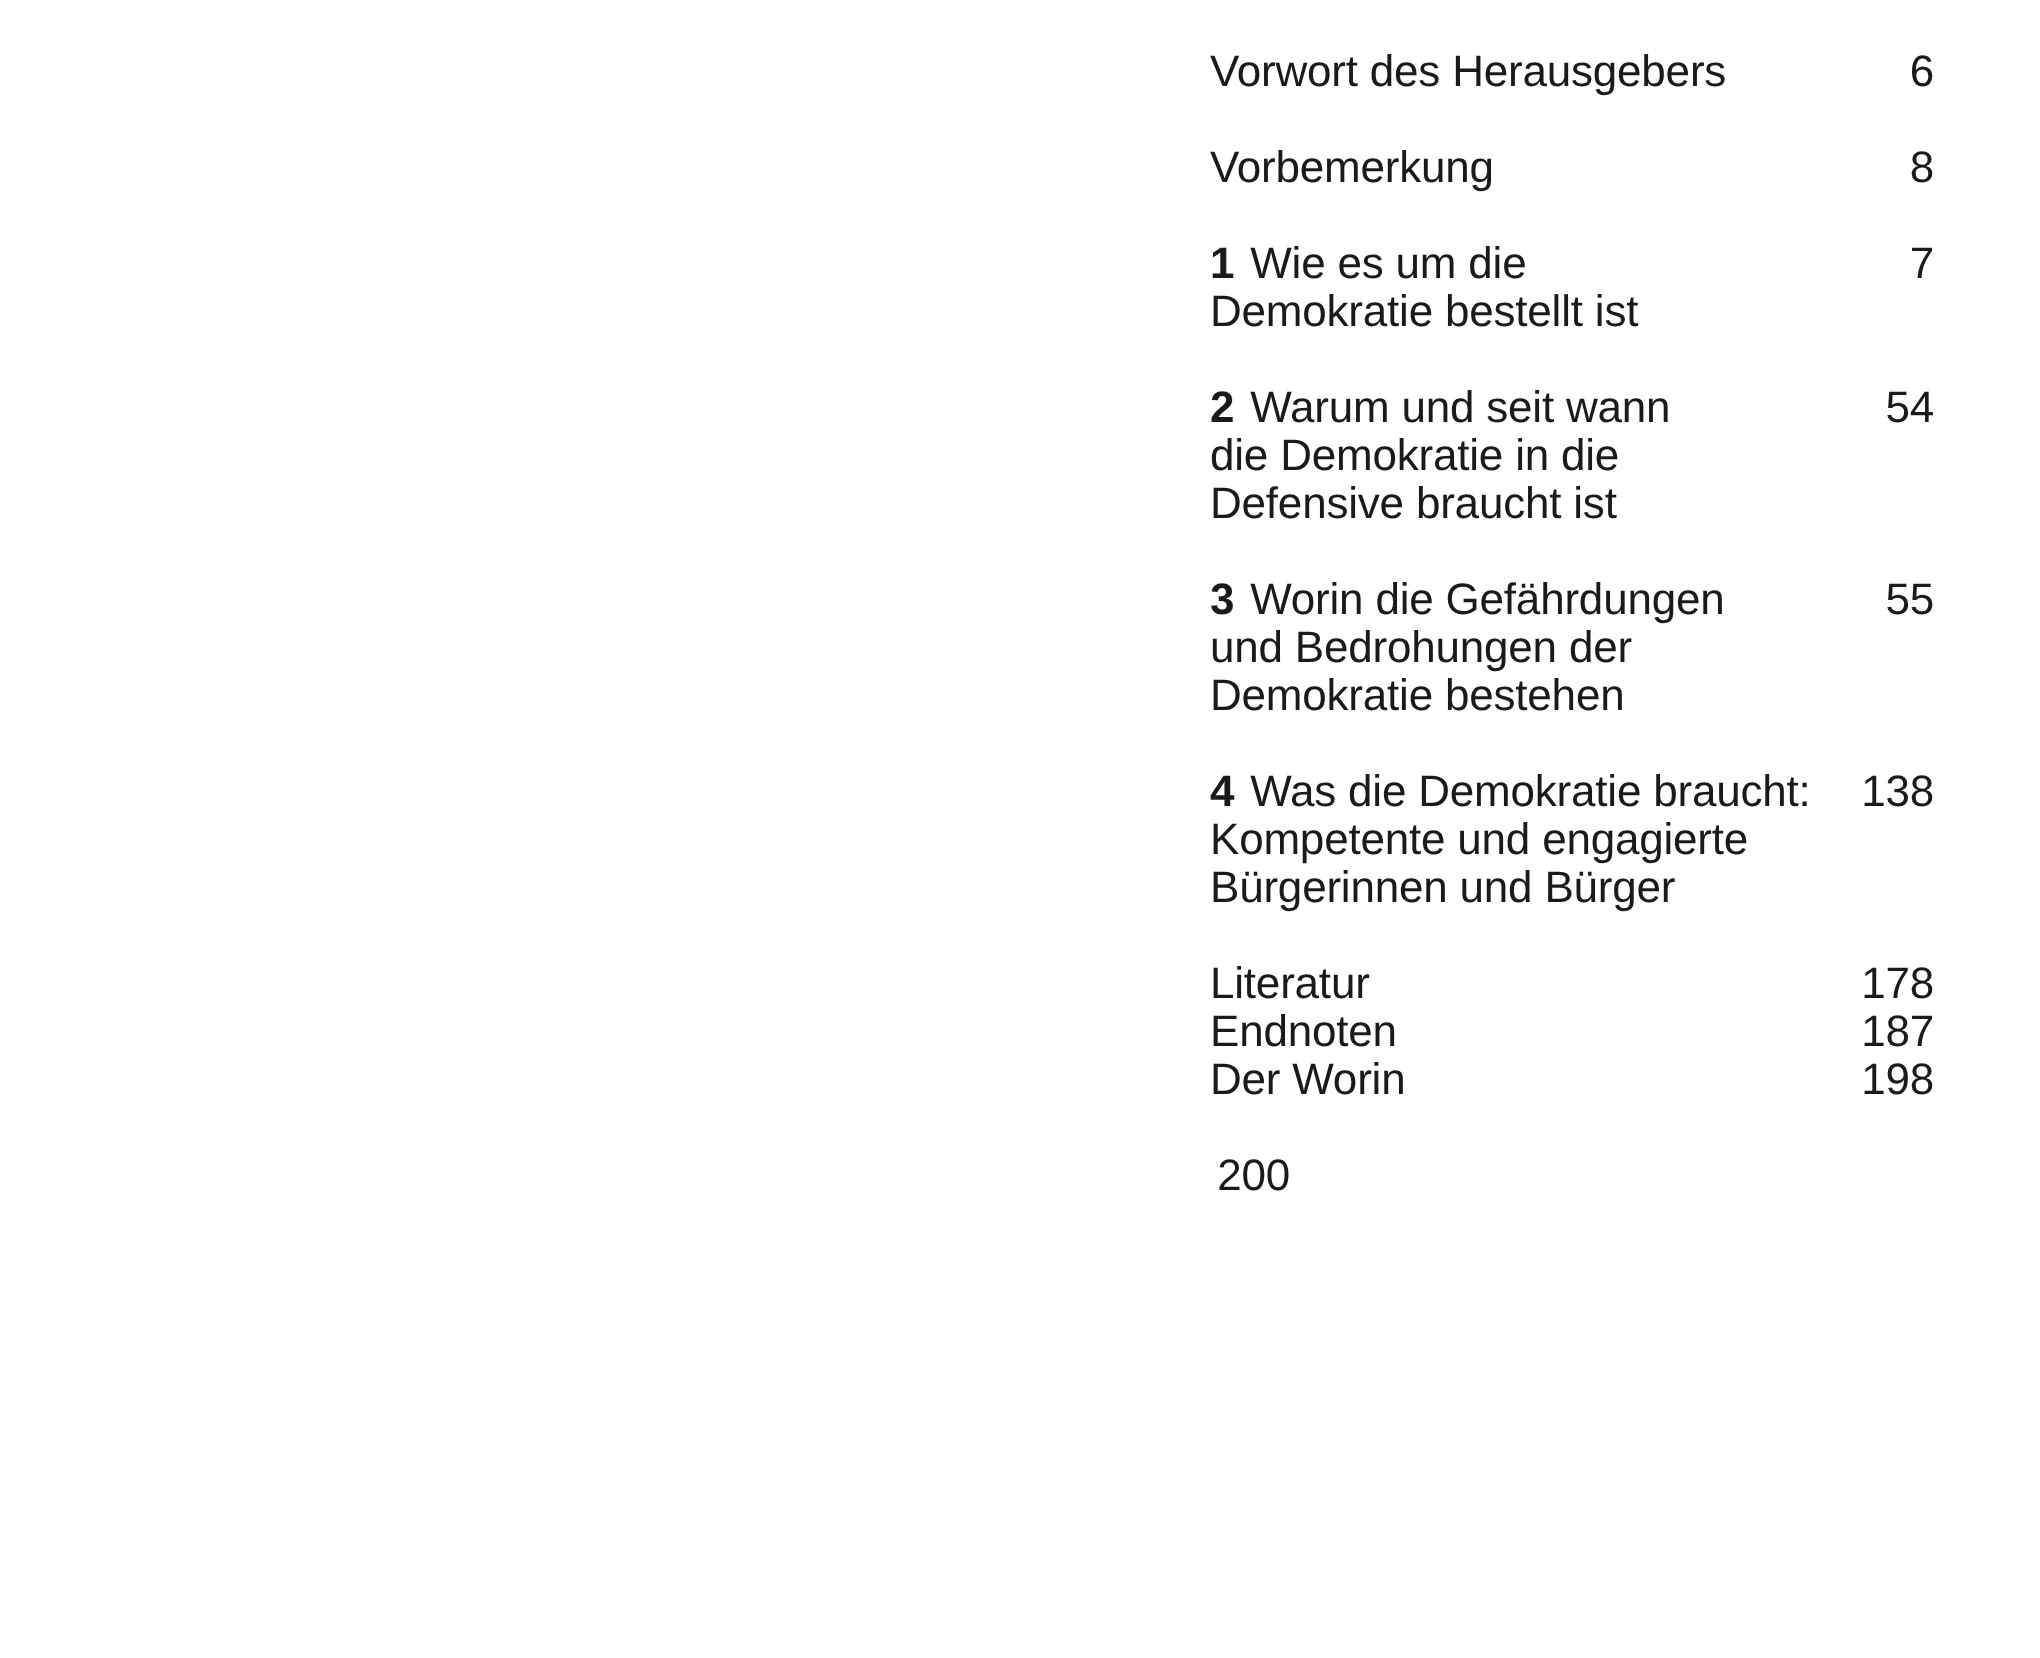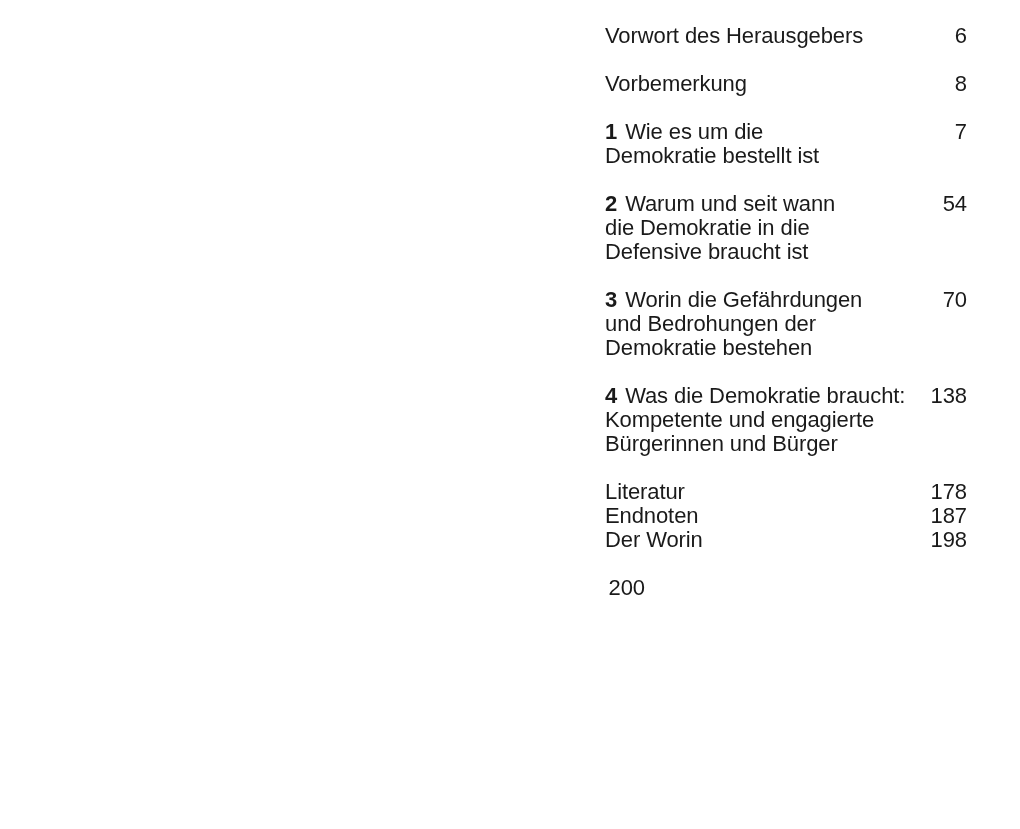--- a/index.html
+++ b/index.html
@@ -58,21 +58,21 @@
     <div class="page">54</div>
   </div>
   <div class="gap"></div>
 
   <div class="entry">
     <div class="title">
       <span class="line"><span class="num">3</span><span>Worin die Gefährdungen</span></span>
       <span class="line">und Bedrohungen der</span>
       <span class="line">Demokratie bestehen</span>
     </div>
-    <div class="page">70</div>
+    <div class="page">55</div>
   </div>
   <div class="gap"></div>
 
   <div class="entry">
     <div class="title">
       <span class="line"><span class="num">4</span><span>Was die Demokratie braucht:</span></span>
       <span class="line">Kompetente und engagierte</span>
       <span class="line">Bürgerinnen und Bürger</span>
     </div>
     <div class="page">138</div>

